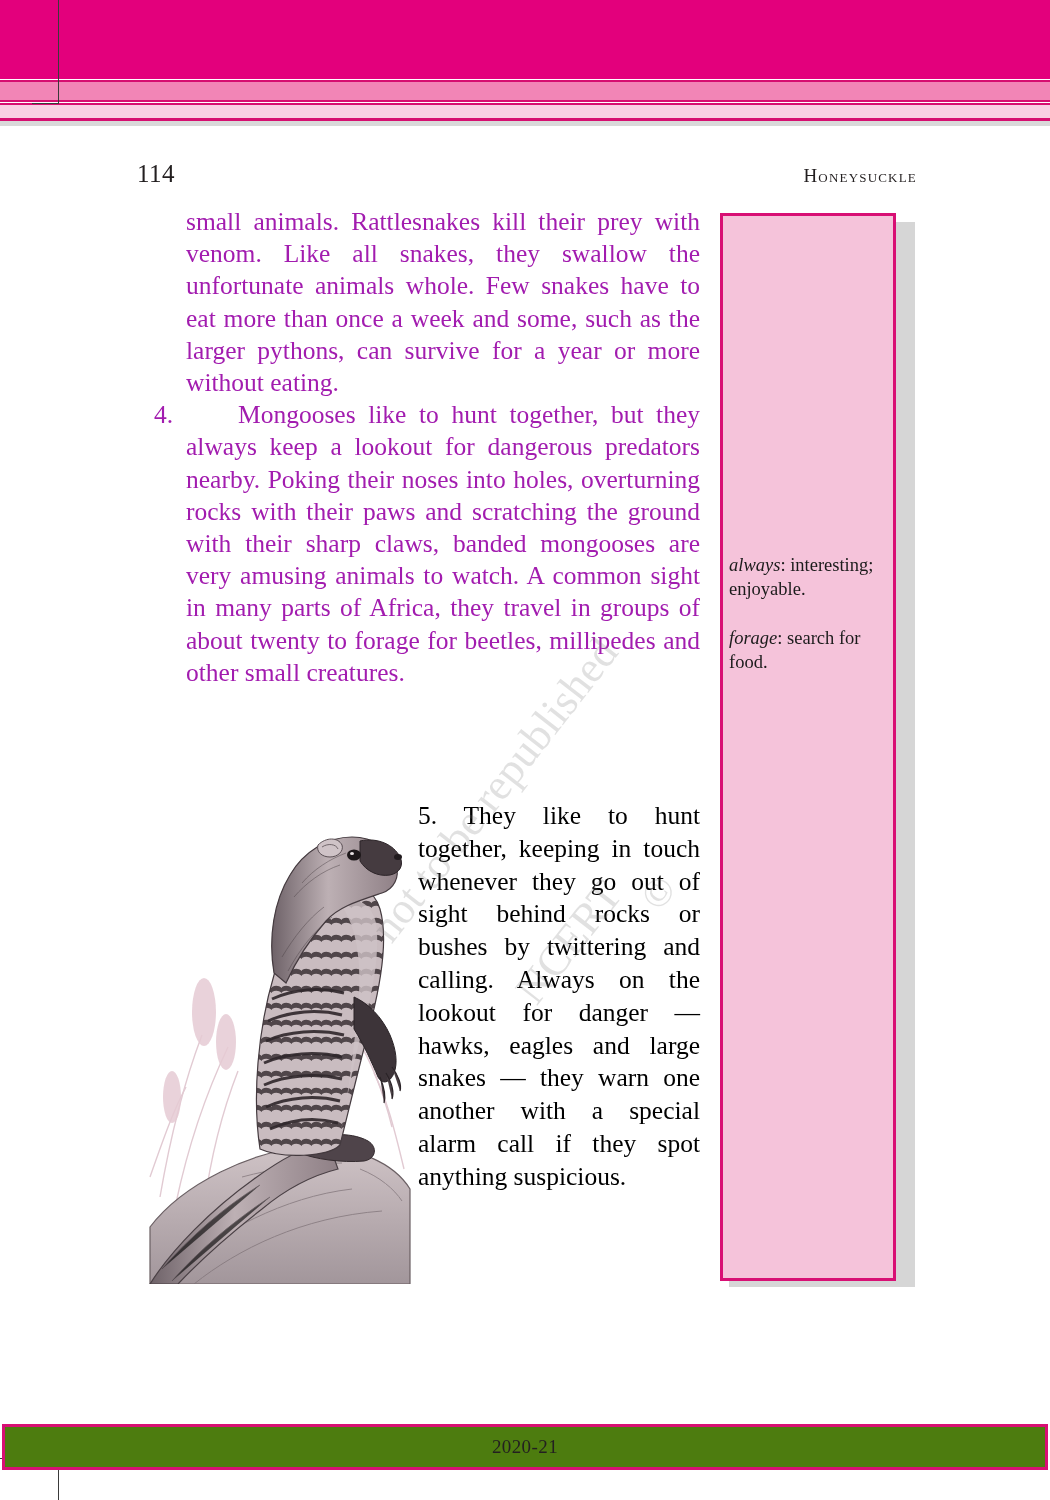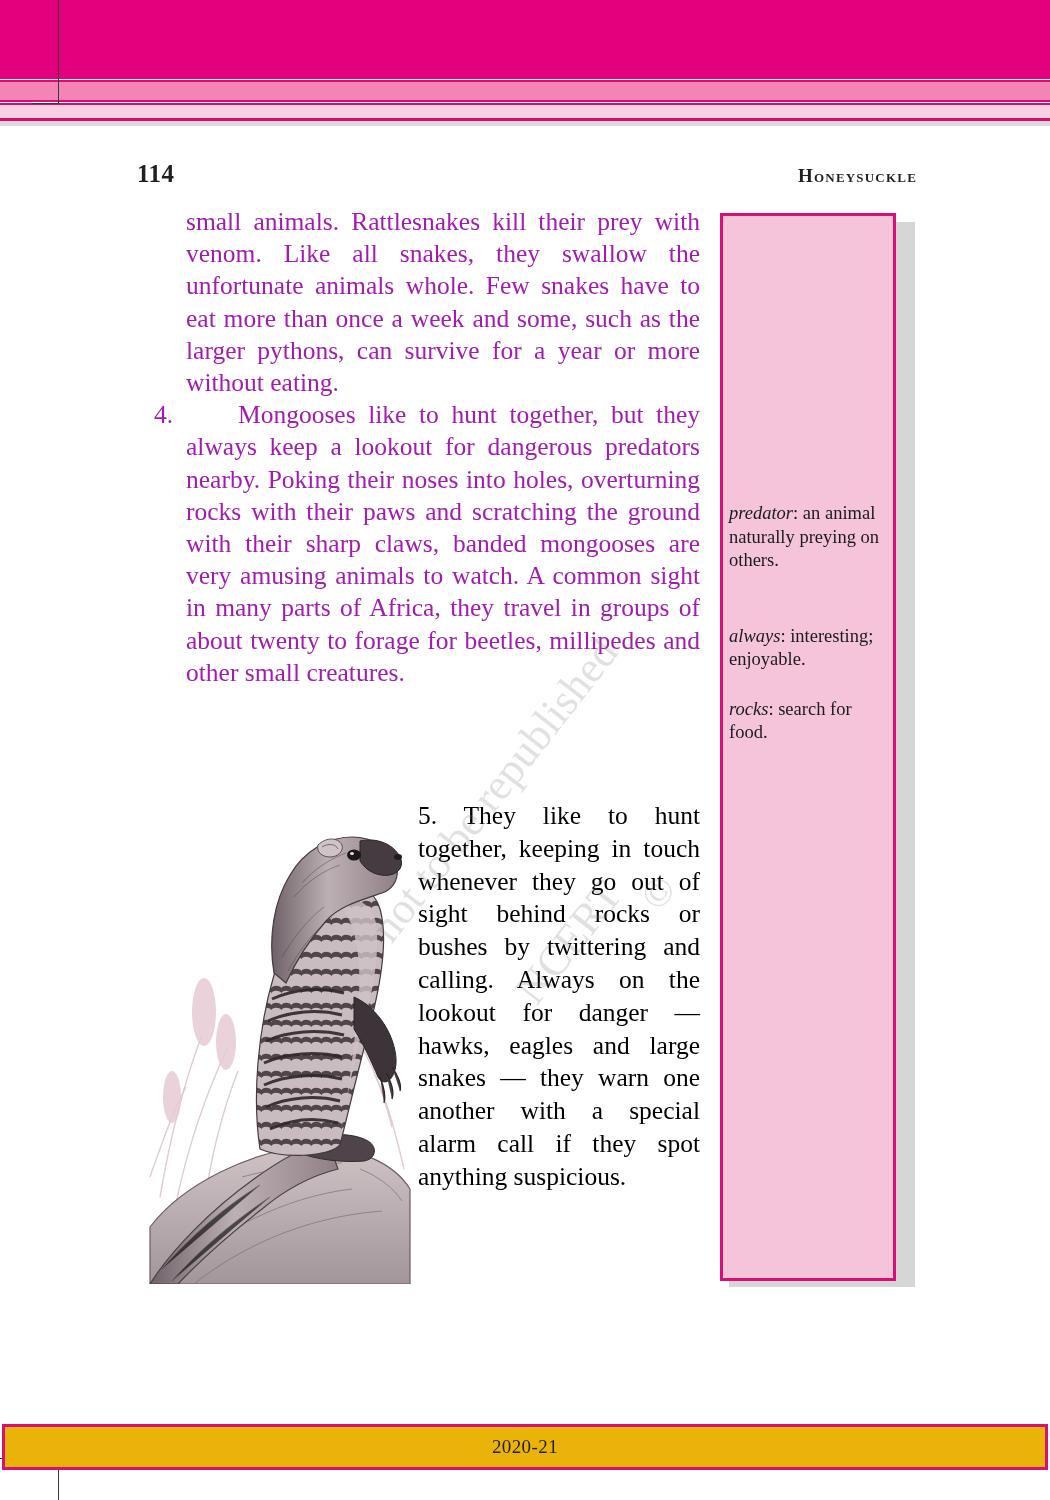--- a/index.html
+++ b/index.html
@@ -69,21 +69,20 @@
   }
 
   
   .running-head {
     position: absolute;
     left: 137px; top: 160px;
     width: 780px;
     display: flex;
     justify-content: space-between;
     align-items: baseline;
-    font-weight: bold;
   }
   .folio {
     font-size: 25px;
     color: #231f20;
     letter-spacing: 0.5px;
   }
   .book-title {
     font-size: 19px;
     color: #231f20;
     font-variant: small-caps;
@@ -192,21 +191,21 @@
   }
   .wm1 { left: 30px;  top: 330px; transform: rotate(-52deg); }
   .wm2 { left: 175px; top: 392px; transform: rotate(-52deg); }
   .wm3 { left: 300px; top: 300px; transform: rotate(-52deg); font-size: 40px;}
 
   
   .footer-bar {
     position: absolute;
     left: 2px; top: 1424px;
     width: 1046px; height: 46px;
-    background: #eab308;
+    background: #4d7c0f;
     border: 3px solid #d80f74;
     box-sizing: border-box;
     display: flex;
     align-items: center;
     justify-content: center;
   }
   .footer-text {
     font-size: 19px;
     color: #231f20;
     letter-spacing: 0.4px;
@@ -327,30 +326,27 @@
   </div>
 
   <div class="para-5">
     <span>5.</span>
     <span>They like to hunt together, keeping in touch whenever they go out of sight behind rocks or bushes by twittering and calling. Always on the lookout for danger — hawks, eagles and large snakes — they warn one another with a special alarm call if they spot anything suspicious.</span>
   </div>
 
   <div class="gloss-shadow"></div>
   <div class="gloss-box"></div>
   <div class="gloss-inner">
-    <div class="gloss-entry">
-      <span class="term">predator</span><span>: an animal naturally preying on others.</span>
-    </div>
     <div class="gap-a"></div>
     <div class="gloss-entry">
       <span class="term">always</span><span>: interesting; enjoyable.</span>
     </div>
     <div class="gap-b"></div>
     <div class="gloss-entry">
-      <span class="term">rocks</span><span>: search for food.</span>
+      <span class="term">forage</span><span>: search for food.</span>
     </div>
   </div>
 
   <div class="watermark">
     <div class="wm-text wm1">not to be republished</div>
     <div class="wm-text wm2">NCERT</div>
     <div class="wm-text wm3">©</div>
   </div>
 
   <div class="footer-bar">

